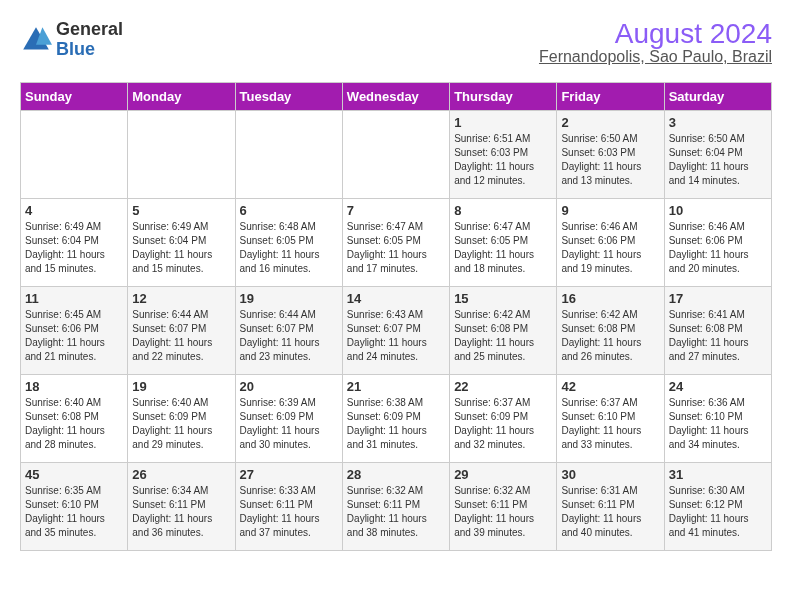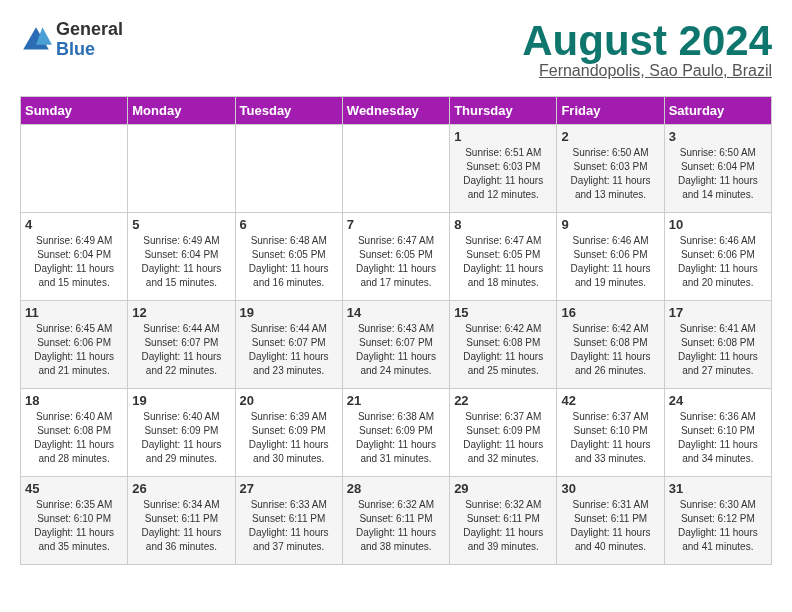--- a/index.html
+++ b/index.html
@@ -37,23 +37,23 @@
       color: #2a6db5;
     }
     .logo-icon {
       width: 32px;
       height: 32px;
     }
     .title-block {
       text-align: right;
     }
     .month-title {
-      font-size: 42px;
-      font-weight: bold;
-      color: #0f766e;
+      font-size: 28px;
+      font-weight: normal;
+      color: #8b5cf6;
       line-height: 1;
     }
     .location {
       font-size: 16px;
       color: #555;
       text-decoration: underline;
     }
     table {
       width: 100%;
       border-collapse: collapse;
@@ -86,21 +86,20 @@
     .day-num {
       font-size: 13px;
       font-weight: bold;
       display: block;
       margin-bottom: 2px;
     }
     .day-info {
       font-size: 10px;
       color: #333;
       line-height: 1.4;
-      text-align: center;
     }
     .empty { background-color: #fff !important; }
   </style>
 </head>
 <body>
 
 <div class="header">
   <div class="logo">
     <svg class="logo-icon" viewBox="0 0 40 40">
       <polygon points="20,4 36,32 4,32" fill="#2a6db5"></polygon>

